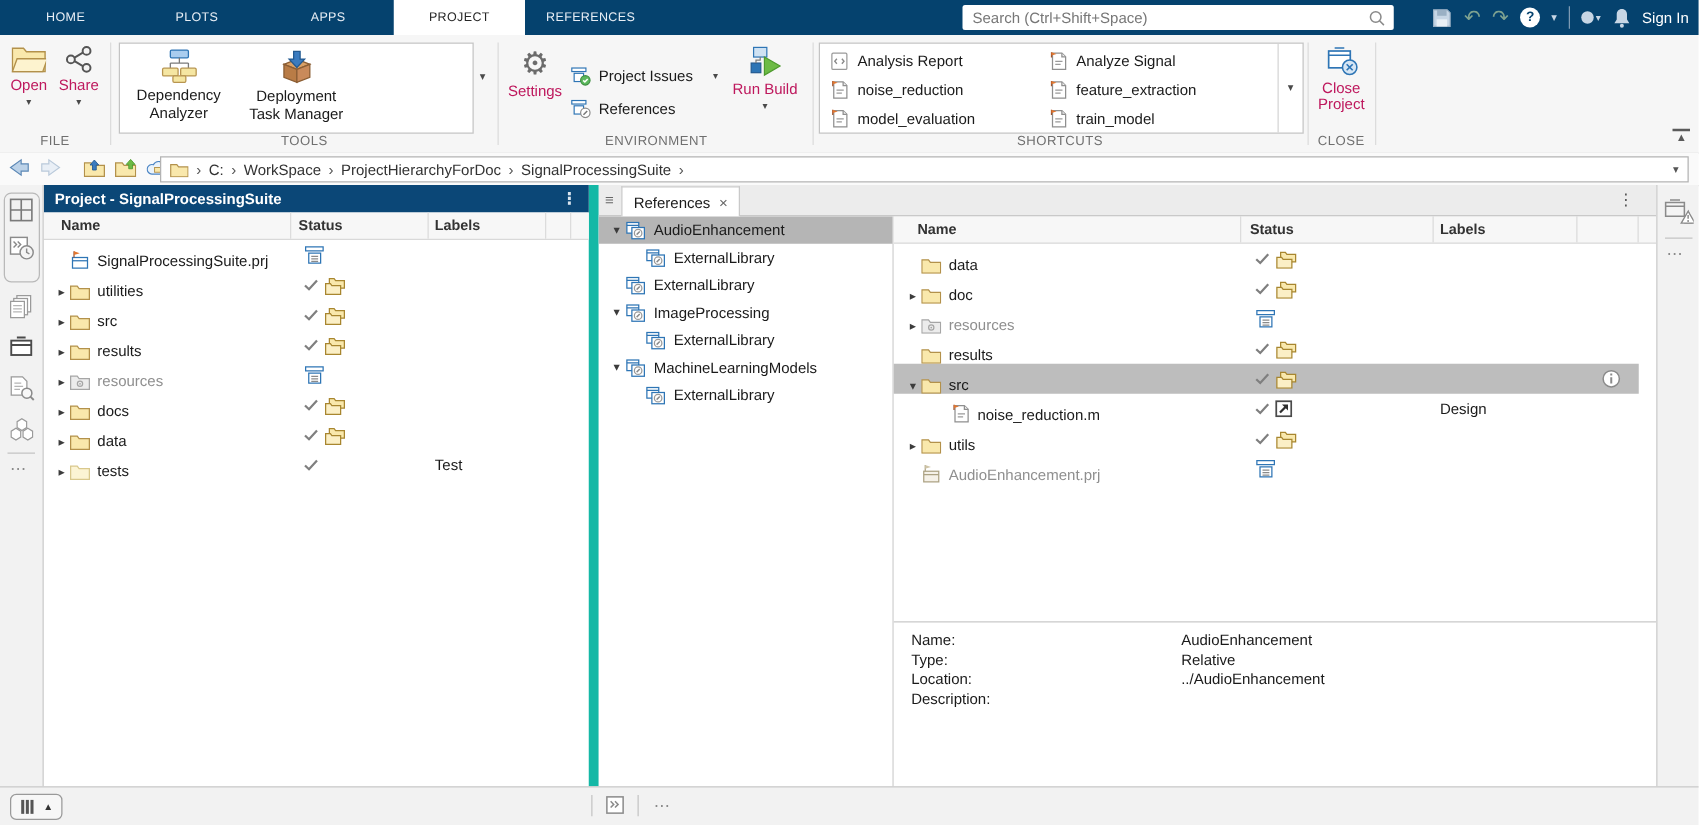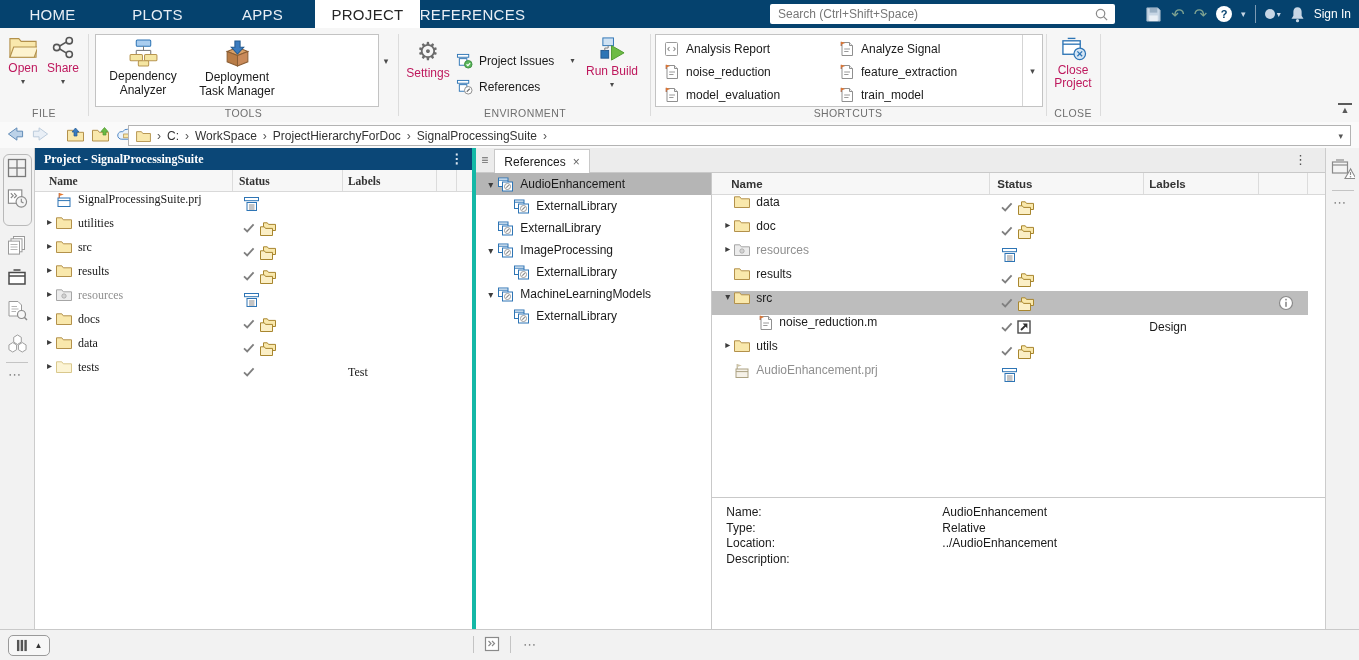--- a/index.html
+++ b/index.html
@@ -7,21 +7,21 @@
     width:1359px; height:660px; position:relative; overflow:hidden;
     font-family:"Liberation Sans","DejaVu Sans",sans-serif; font-size:12px; color:#1a1a1a;
     background:#ffffff; -webkit-font-smoothing:antialiased;
   }
   .abs { position:absolute; }
   svg { display:block; }
 
   
   .topbar { position:absolute; top:0; left:0; right:0; height:28px; background:#05426e; display:flex; }
   .tab { width:105px; display:flex; align-items:center; justify-content:center;
-         color:#e8eef5; font-size:15px; letter-spacing:.3px; cursor:pointer; }
+         color:#e8eef5; font-size:10px; letter-spacing:.3px; cursor:pointer; }
   .tab.active { background:#ffffff; color:#262626; }
   .searchwrap { position:absolute; left:770px; top:4px; width:345px; height:20px; background:#fff;
          border-radius:2px; display:flex; align-items:center; }
   .searchwrap input { flex:1; border:none; outline:none; background:transparent; font-family:inherit;
          font-size:12px; padding:0 4px 0 8px; color:#333; }
   .searchwrap input::placeholder { color:#777; }
   .topicons { position:absolute; right:0; top:0; height:28px; display:flex; align-items:center; gap:9px; padding-right:8px; }
   .tsep { width:1px; height:18px; background:#7d9ab3; }
   .glyph { color:#c7d6e5; }
   .helpbadge { width:16px; height:16px; border-radius:50%; background:#fff; color:#05426e;
@@ -56,28 +56,28 @@
   
   .main { position:absolute; top:148px; left:0; right:0; height:482px; display:flex; }
   .leftstrip { width:34px; background:#f2f2f2; border-right:1px solid #cccccc; position:relative; }
   .rightstrip { width:33px; background:#f2f2f2; border-left:1px solid #cccccc; position:relative; }
   .stripgroup { position:absolute; left:3px; top:6px; width:27px; height:70px; border:1px solid #b9b9b9; border-radius:6px; }
   .stripicon { position:absolute; left:7px; cursor:pointer; }
   .stripsep { position:absolute; left:6px; width:22px; height:1px; background:#c4c4c4; }
   .stripdots { position:absolute; color:#8a8a8a; font-size:13px; letter-spacing:1px; cursor:pointer; }
 
   
-  .projpanel { width:438px; border-right:4px solid #14b8a6; display:flex; flex-direction:column; background:#fff;font-family:Liberation Serif, serif; }
+  .projpanel { width:438px; border-right:8px solid #14b8a6; display:flex; flex-direction:column; background:#fff; }
   .pheader { height:22px; background:#0b4777; color:#fff; font-weight:bold; display:flex; align-items:center; padding:0 9px; }
   .pheader .dots3v { margin-left:auto; color:#dce6f0; font-size:13px; cursor:pointer; }
   .colrow { height:21px; display:flex; background:#f7f7f7; border-bottom:1px solid #d9d9d9; align-items:center;
             font-weight:bold; font-size:11.5px; color:#333; }
   .colcell { height:100%; display:flex; align-items:center; border-right:1px solid #dcdcdc; box-sizing:border-box; }
   .trow { height:24px; display:flex; align-items:center; cursor:pointer; }
-  .cname { display:flex; align-items:flex-start; height:100%; box-sizing:border-box; }
+  .cname { display:flex; align-items:flex-end; height:100%; box-sizing:border-box; }
   .cstat { display:flex; align-items:center; gap:4px; height:100%; box-sizing:border-box; }
   .clab  { display:flex; align-items:center; height:100%; box-sizing:border-box; }
   .arrow { width:13px; text-align:center; color:#3c3c3c; font-size:10px; flex:none; }
   .lbl { margin-left:6px; white-space:nowrap; }
   .graytxt { color:#8f8f8f; }
 
   
   .centerwrap { width:850px; display:flex; flex-direction:column; }
   .tabbar2 { height:24px; background:#ececec; border-bottom:1px solid #c9c9c9; display:flex; align-items:flex-end; position:relative; }
   .tabmenu { position:absolute; left:5px; top:5px; color:#666; font-size:12px; cursor:pointer; }

